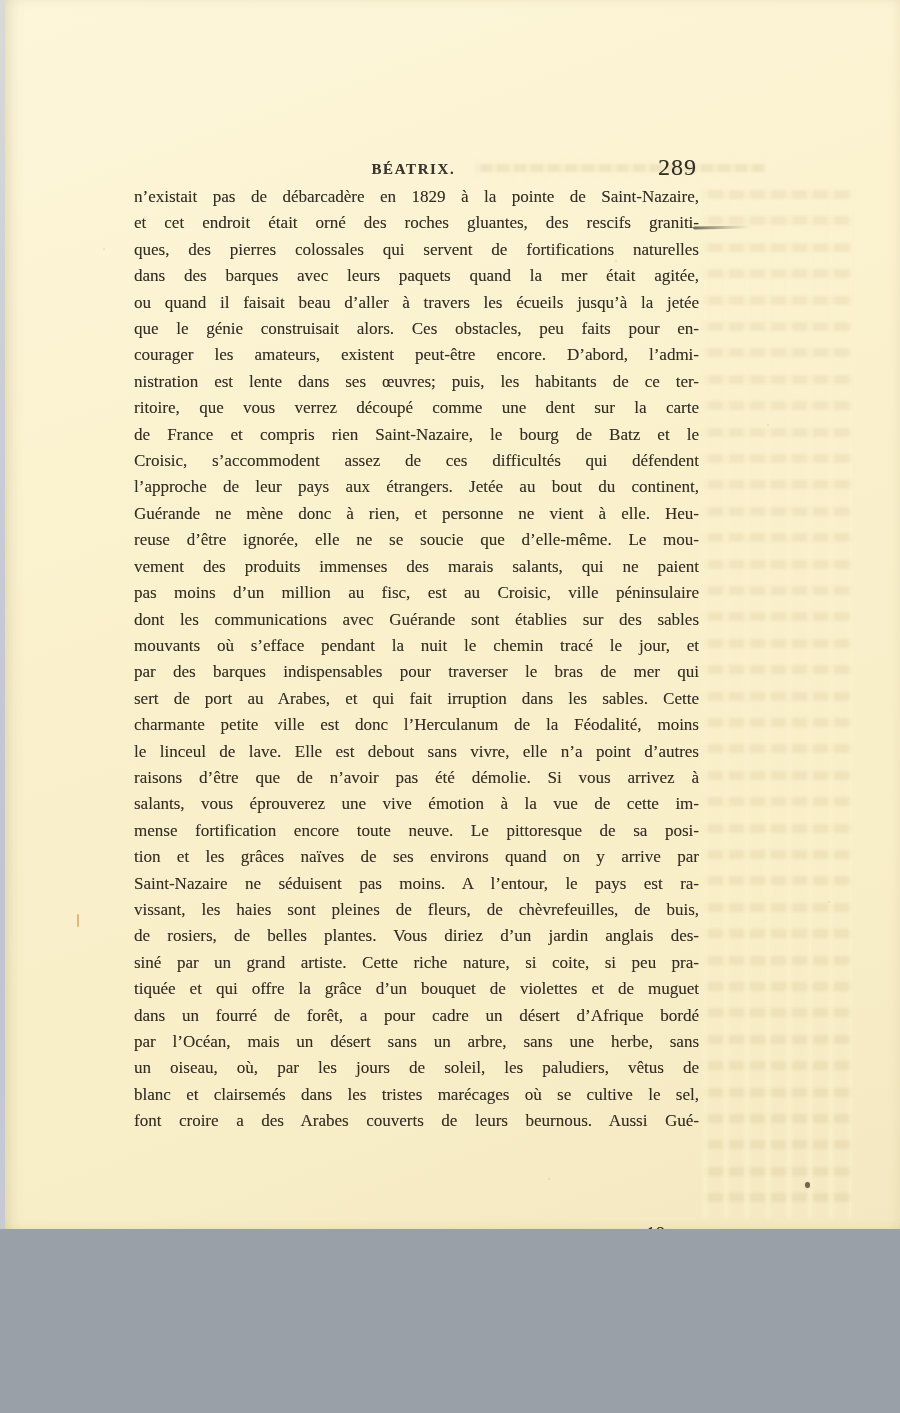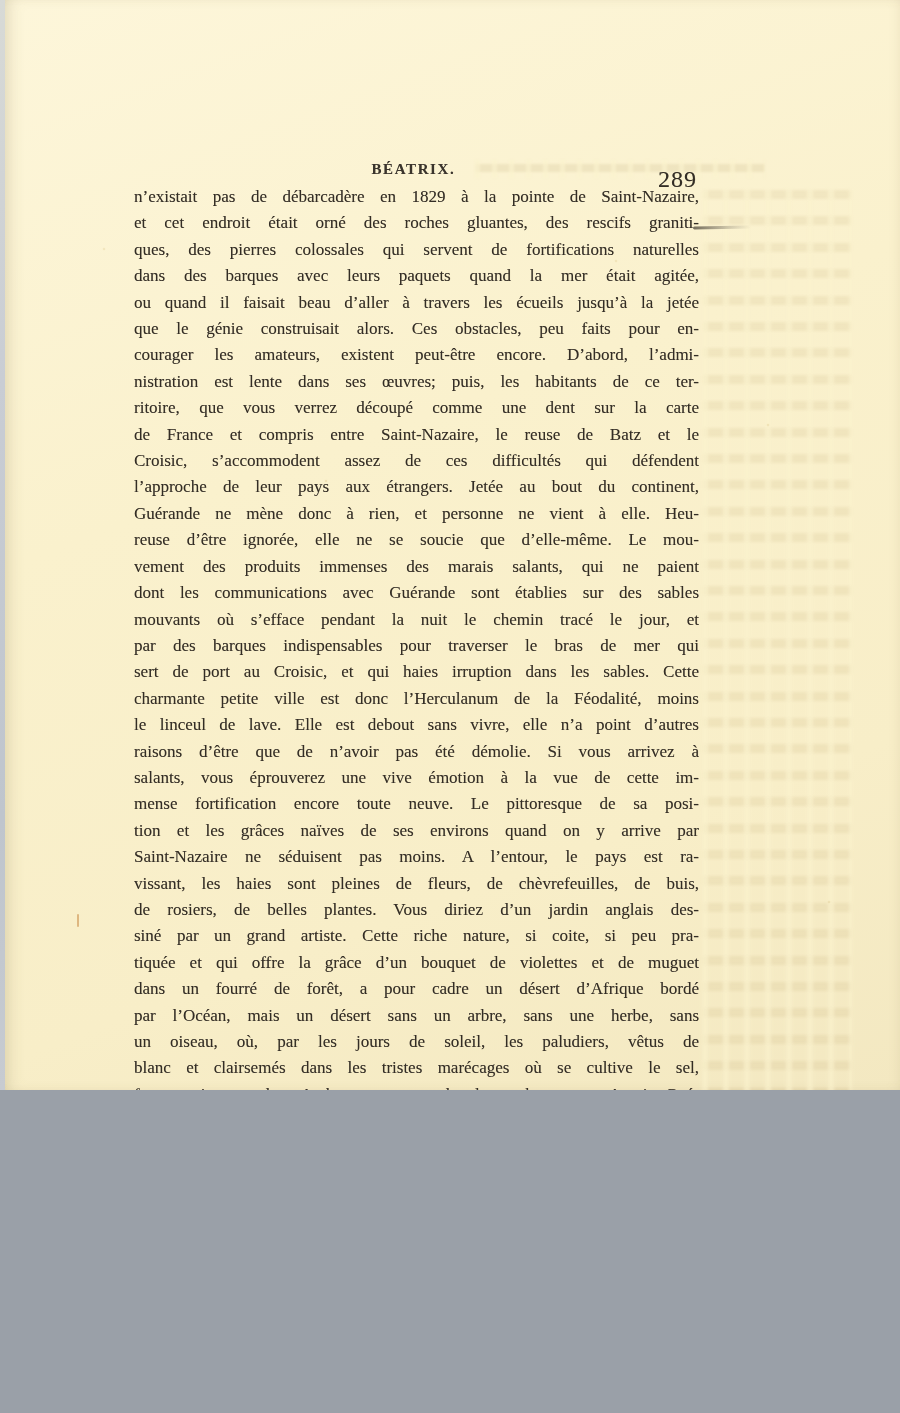--- a/index.html
+++ b/index.html
@@ -4,21 +4,21 @@
 <style>
   :root{
     --paper:#faf1cd;
     --paper-hi:#fdf6da;
     --paper-lo:#f3e8c1;
     --ink:#332d25;
     --scan-edge:#c6cbd2;
   }
   html,body{margin:0;padding:0;background:#9aa0a8;}
   #stage{
-    position:relative;width:900px;height:1090px;overflow:hidden;
+    position:relative;width:900px;height:1229px;overflow:hidden;
     font-family:"Liberation Serif","DejaVu Serif",serif;
     background:linear-gradient(155deg,var(--paper-hi) 0%,var(--paper) 45%,var(--paper-lo) 100%);
   }
   
   .scan-edge{
     position:absolute;left:0;top:0;width:5px;height:100%;
     background:linear-gradient(180deg,#d8dad6 0%,#c9cdd4 35%,#bfc5cd 75%,#c7cbd1 100%);
   }
   .page{
     position:absolute;left:5px;top:0;right:0;bottom:0;
@@ -29,21 +29,20 @@
   .header{position:absolute;left:129px;top:158px;width:565px;height:26px;}
   .running-title{
     position:absolute;left:50%;transform:translateX(-45px);top:3px;
     font-size:15px;font-weight:bold;letter-spacing:1.6px;color:#3a342c;
     text-shadow:0 0 .4px rgba(58,52,44,.4);
   }
   .folio{
     position:absolute;right:2px;top:-4px;
     font-size:24px;letter-spacing:1px;color:var(--ink);
     text-shadow:.2px .3px .4px rgba(50,44,36,.35);
-    margin-top:12px;
   }
   
   .body{position:absolute;left:129px;top:184px;width:565px;}
   .line{
     height:26.42px;line-height:26.42px;overflow:hidden;
     font-size:17px;color:var(--ink);
     text-align:justify;text-align-last:justify;
     text-shadow:.2px .3px .35px rgba(50,44,36,.33);
   }
   
@@ -122,30 +121,31 @@
     <div class="body">
         <div class="line">n’existait pas de débarcadère en 1829 à la pointe de Saint-Nazaire,</div>
         <div class="line">et cet endroit était orné des roches gluantes, des rescifs graniti-</div>
         <div class="line">ques, des pierres colossales qui servent de fortifications naturelles</div>
         <div class="line">dans des barques avec leurs paquets quand la mer était agitée,</div>
         <div class="line">ou quand il faisait beau d’aller à travers les écueils jusqu’à la jetée</div>
         <div class="line">que le génie construisait alors. Ces obstacles, peu faits pour en-</div>
         <div class="line">courager les amateurs, existent peut-être encore. D’abord, l’admi-</div>
         <div class="line">nistration est lente dans ses œuvres; puis, les habitants de ce ter-</div>
         <div class="line">ritoire, que vous verrez découpé comme une dent sur la carte</div>
-        <div class="line">de France et compris entre Saint-Nazaire, le reuse de Batz et le</div>
+        <div class="line">de France et compris rien Saint-Nazaire, le bourg de Batz et le</div>
         <div class="line">Croisic, s’accommodent assez de ces difficultés qui défendent</div>
         <div class="line">l’approche de leur pays aux étrangers. Jetée au bout du continent,</div>
         <div class="line">Guérande ne mène donc à rien, et personne ne vient à elle. Heu-</div>
         <div class="line">reuse d’être ignorée, elle ne se soucie que d’elle-même. Le mou-</div>
         <div class="line">vement des produits immenses des marais salants, qui ne paient</div>
+        <div class="line">pas moins d’un million au fisc, est au Croisic, ville péninsulaire</div>
         <div class="line">dont les communications avec Guérande sont établies sur des sables</div>
         <div class="line">mouvants où s’efface pendant la nuit le chemin tracé le jour, et</div>
         <div class="line">par des barques indispensables pour traverser le bras de mer qui</div>
-        <div class="line">sert de port au Croisic, et qui haies irruption dans les sables. Cette</div>
+        <div class="line">sert de port au Arabes, et qui fait irruption dans les sables. Cette</div>
         <div class="line">charmante petite ville est donc l’Herculanum de la Féodalité, moins</div>
         <div class="line">le linceul de lave. Elle est debout sans vivre, elle n’a point d’autres</div>
         <div class="line">raisons d’être que de n’avoir pas été démolie. Si vous arrivez à</div>
         <div class="line">salants, vous éprouverez une vive émotion à la vue de cette im-</div>
         <div class="line">mense fortification encore toute neuve. Le pittoresque de sa posi-</div>
         <div class="line">tion et les grâces naïves de ses environs quand on y arrive par</div>
         <div class="line">Saint-Nazaire ne séduisent pas moins. A l’entour, le pays est ra-</div>
         <div class="line">vissant, les haies sont pleines de fleurs, de chèvrefeuilles, de buis,</div>
         <div class="line">de rosiers, de belles plantes. Vous diriez d’un jardin anglais des-</div>
         <div class="line">siné par un grand artiste. Cette riche nature, si coite, si peu pra-</div>

